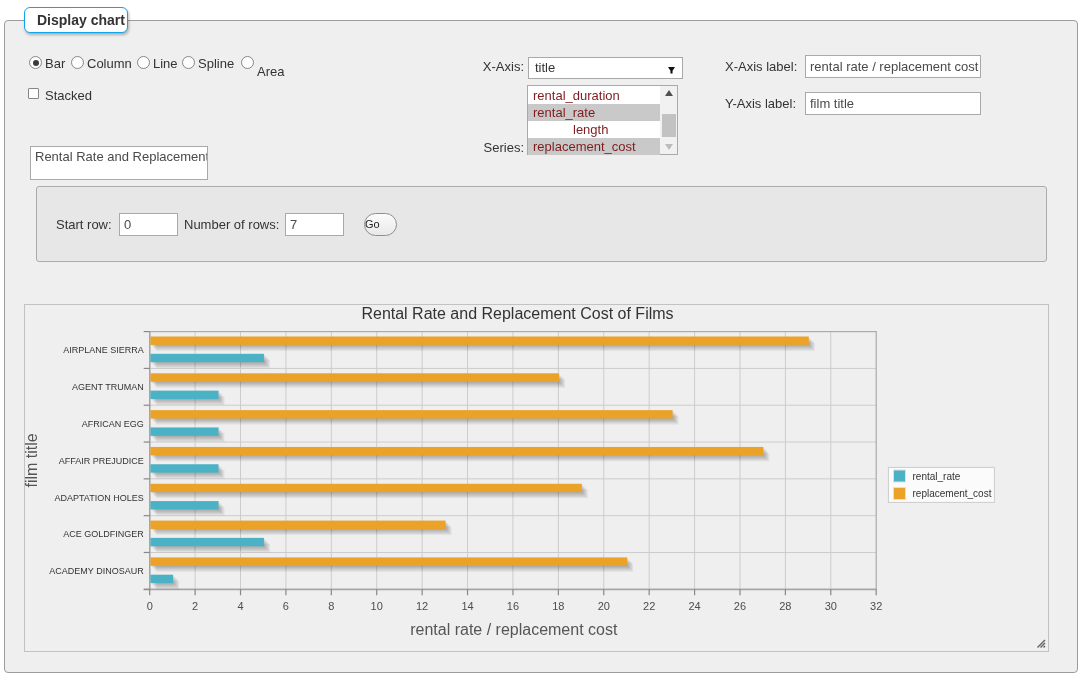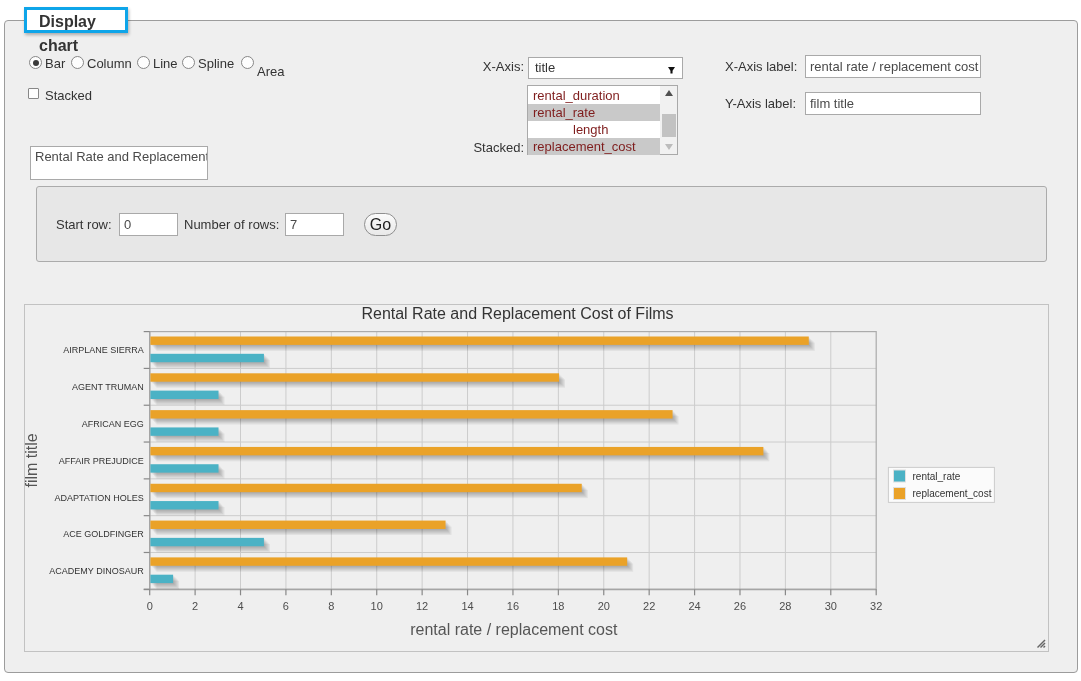--- a/index.html
+++ b/index.html
@@ -1,34 +1,34 @@
 <!DOCTYPE html>
 <html><head>
 <meta charset="utf-8">
 <style>
 * { margin:0; padding:0; box-sizing:border-box; }
 html,body { width:1081px; height:681px; background:#ffffff; font-family:"Liberation Sans", sans-serif; }
 #fs { position:absolute; left:4px; top:20px; width:1074px; height:653px; background:#efefef; border:1px solid #9c9c9c; border-radius:4px; }
-#legendbox { position:absolute; left:24px; top:7px; width:104px; height:26px; background:#ffffff; border:3px solid #0ea5e9; border-radius:0; box-shadow:1px 2px 3px rgba(0,0,0,0.28); font-weight:bold; font-size:16px; color:#333; line-height:24px; padding-left:12px; }
+#legendbox { position:absolute; left:24px; top:7px; width:104px; height:26px; background:#ffffff; border:1px solid #0ea5e9; border-radius:6px; box-shadow:1px 2px 3px rgba(0,0,0,0.28); font-weight:bold; font-size:14px; color:#333; line-height:24px; padding-left:12px; }
 .lbl { position:absolute; font-size:13px; color:#333; }
 .radio { position:absolute; width:13px; height:13px; border-radius:50%; border:1px solid #878787; background:#fdfdfd; }
 .radio.sel::after { content:""; position:absolute; left:2.5px; top:2.5px; width:6px; height:6px; border-radius:50%; background:#3b3b3b; }
 .check { position:absolute; width:11px; height:11px; border:1px solid #878787; background:#fdfdfd; border-radius:1px; }
 .inp { position:absolute; background:#fff; border:1px solid #a9a9a9; font-size:13px; color:#4a4a4a; padding-left:4px; overflow:hidden; white-space:nowrap; }
 #sel { position:absolute; left:528px; top:57px; width:155px; height:22px; background:#fff; border:1px solid #a9a9a9; font-size:13px; color:#333; line-height:20px; padding-left:6px; }
 #sel .arr { position:absolute; right:7px; top:9px; width:7px; height:6.5px; background:#111; clip-path:polygon(0 0, 100% 0, 65% 58%, 65% 100%, 35% 100%, 35% 58%); }
 #listbox { position:absolute; left:527px; top:85px; width:151px; height:70px; background:#fff; border:1px solid #a9a9a9; }
 .opt { position:absolute; left:0; width:132px; height:17px; font-size:13px; color:#7f1d1d; line-height:17px; padding-left:5px; white-space:nowrap; }
 .opt.sel { background:#c9c9c9; }
 #sbar { position:absolute; right:0; top:0; width:17px; height:68px; background:#f1f1f1; }
 #sbar .up { position:absolute; top:4px; left:4.5px; width:0; height:0; border-left:4px solid transparent; border-right:4px solid transparent; border-bottom:6px solid #505050; }
 #sbar .dn { position:absolute; bottom:4px; left:4.5px; width:0; height:0; border-left:4px solid transparent; border-right:4px solid transparent; border-top:6px solid #bcbcbc; }
 #sbar .thumb { position:absolute; top:28px; left:1.5px; width:14px; height:23px; background:#c2c2c2; }
 #panel { position:absolute; left:36px; top:186px; width:1011px; height:76px; background:#e7e7e7; border:1px solid #ababab; border-radius:3px; }
-#gobtn { position:absolute; left:364px; top:213px; width:33px; height:23px; border:1px solid #8f8f8f; border-radius:11.5px; background:linear-gradient(#fbfbfb,#e9e9e9); font-size:16px; color:#222; text-align:center; line-height:21px; }
+#gobtn { position:absolute; left:364px; top:213px; width:33px; height:23px; border:1px solid #8f8f8f; border-radius:11.5px; background:linear-gradient(#fbfbfb,#e9e9e9); font-size:11px; color:#222; text-align:left; line-height:21px; }
 #chartc { position:absolute; left:24px; top:304px; width:1025px; height:348px; }
 </style>
 </head>
 <body>
 <div id="fs"></div>
 <div id="legendbox">Display chart</div>
 
 <span class="radio sel" style="left:29px; top:56px;"></span>
 <span class="lbl" style="left:45px; top:56px;">Bar</span>
 <span class="radio" style="left:71px; top:56px;"></span>
@@ -41,21 +41,21 @@
 <span class="lbl" style="left:257px; top:64px;">Area</span>
 
 <span class="check" style="left:28px; top:88px;"></span>
 <span class="lbl" style="left:45px; top:88px;">Stacked</span>
 
 <div class="inp" style="left:30px; top:126px; width:178px; height:34px; line-height:20px;margin-top:20px;">Rental Rate and Replacement</div>
 
 <span class="lbl" style="left:444px; top:59px; width:80px; text-align:right;">X-Axis:</span>
 <div id="sel">title<span class="arr"></span></div>
 
-<span class="lbl" style="left:444px; top:140px; width:80px; text-align:right;">Stacked:</span>
+<span class="lbl" style="left:444px; top:140px; width:80px; text-align:right;">Series:</span>
 <div id="listbox">
   <div class="opt" style="top:1px;">rental_duration</div>
   <div class="opt sel" style="top:18px;">rental_rate</div>
   <div class="opt" style="top:35px;margin-left:40px;">length</div>
   <div class="opt sel" style="top:52px;">replacement_cost</div>
   <div id="sbar">
       <span class="up"></span>
       <span class="thumb"></span>
       <span class="dn"></span>
     </div>

